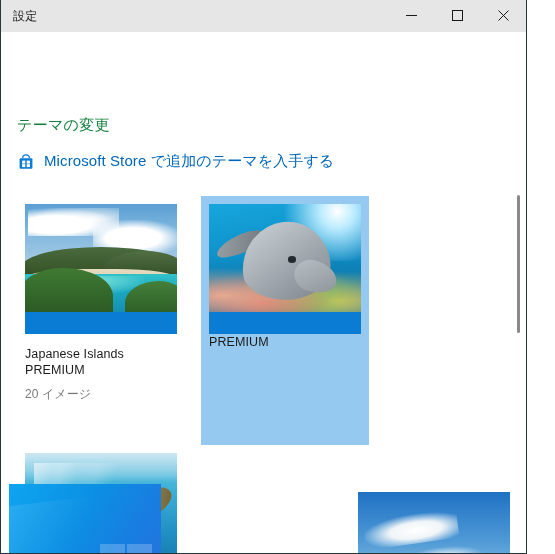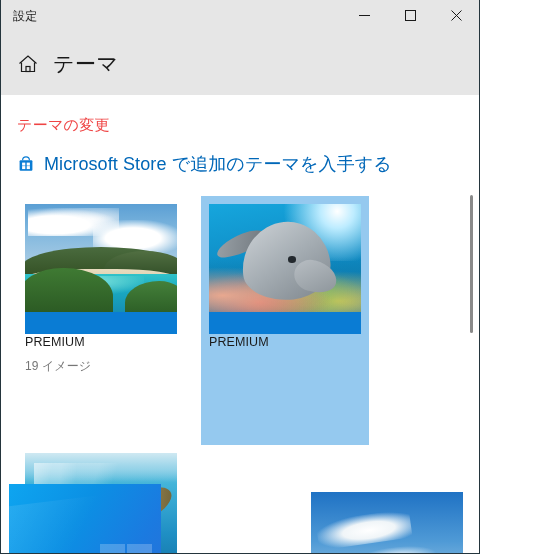--- a/index.html
+++ b/index.html
@@ -9,21 +9,21 @@
   body {
     width: 555px;
     height: 554px;
     overflow: hidden;
     font-family: "Liberation Sans", "DejaVu Sans", sans-serif;
     background: #ffffff;
   }
 
   .window {
     position: relative;
-    width: 480px;
+    width: 527px;
     height: 554px;
     box-sizing: border-box;
     border-left: 1px solid #24353d;
     border-right: 1px solid #24353d;
     border-bottom: 1px solid #24353d;
     background: #ffffff;
     overflow: hidden;
   }
 
   
@@ -88,42 +88,42 @@
 
   
   .content {
     position: absolute;
     top: 95px; left: 0; right: 0; bottom: 0;
     background: #ffffff;
     overflow: hidden;
   }
   .section-heading {
     font-size: 15px;
-    color: #ef4444;
+    color: #15803d;
     margin: 21px 0 0 16px;
     font-weight: 400;
     letter-spacing: 0.3px;
   }
 
   .store-link-row {
     display: flex;
     align-items: center;
     margin: 17px 0 0 16px;
     width: fit-content;
     cursor: pointer;
   }
   .store-icon {
     width: 18px;
     height: 18px;
     flex: 0 0 auto;
     margin-right: 9px;
   }
   .store-icon svg { display: block; }
   .store-link-text {
-    font-size: 18px;
+    font-size: 15px;
     color: #0067b8;
     letter-spacing: 0.1px;
   }
 
   
   .theme-grid {
     position: absolute;
     top: 101px;
     left: 8px;
     right: 0;
@@ -407,30 +407,20 @@
         <span>
           <svg width="11" height="11" viewBox="0 0 11 11">
               <line x1="0.5" y1="0.5" x2="10.5" y2="10.5"></line>
               <line x1="10.5" y1="0.5" x2="0.5" y2="10.5"></line>
             </svg>
         </span>
       </div>
     </div>
   </div>
 
-  <div class="header">
-    <div class="home-icon">
-      <svg width="22" height="22" viewBox="0 0 22 22" fill="none" stroke="#1a1a1a" stroke-width="1.2">
-        <path d="M2.5 10.5 L11 3 L19.5 10.5"></path>
-        <path d="M4.5 9.5 L4.5 18.5 L17.5 18.5 L17.5 9.5"></path>
-        <rect x="9" y="13.5" width="4" height="5"></rect>
-      </svg>
-    </div>
-    <div class="page-title">テーマ</div>
-  </div>
 
   <div class="content">
 
     <div class="section-heading">テーマの変更</div>
 
     <div class="store-link-row">
       <span class="store-icon">
         <svg width="18" height="18" viewBox="0 0 18 18">
           <path d="M5.6 5.2 A3.4 3.4 0 0 1 12.4 5.2" fill="none" stroke="#0a7cd4" stroke-width="1.2"></path>
           <rect x="2.6" y="5.2" width="12.8" height="10.6" rx="1" fill="#0a7cd4"></rect>
@@ -452,22 +442,23 @@
           <div class="clouds2"></div>
           <div class="hills"></div>
           <div class="hills2"></div>
           <div class="beach"></div>
           <div class="sea"></div>
           <div class="shallow"></div>
           <div class="foliage"></div>
           <div class="foliage2"></div>
           <div class="taskbar-strip"></div>
         </div>
+        <div class="theme-name">Japanese Islands</div>
         <div class="theme-tier">PREMIUM</div>
-        <div class="theme-count">19 イメージ</div>
+        <div class="theme-count">20 イメージ</div>
       </div>
 
       <div class="theme-card selected">
         <div class="theme-thumb art-dolphin">
           <div class="sea"></div>
           <div class="sunbeam"></div>
           <div class="reef"></div>
           <div class="fin"></div>
           <div class="body"></div>
           <div class="snout"></div>

